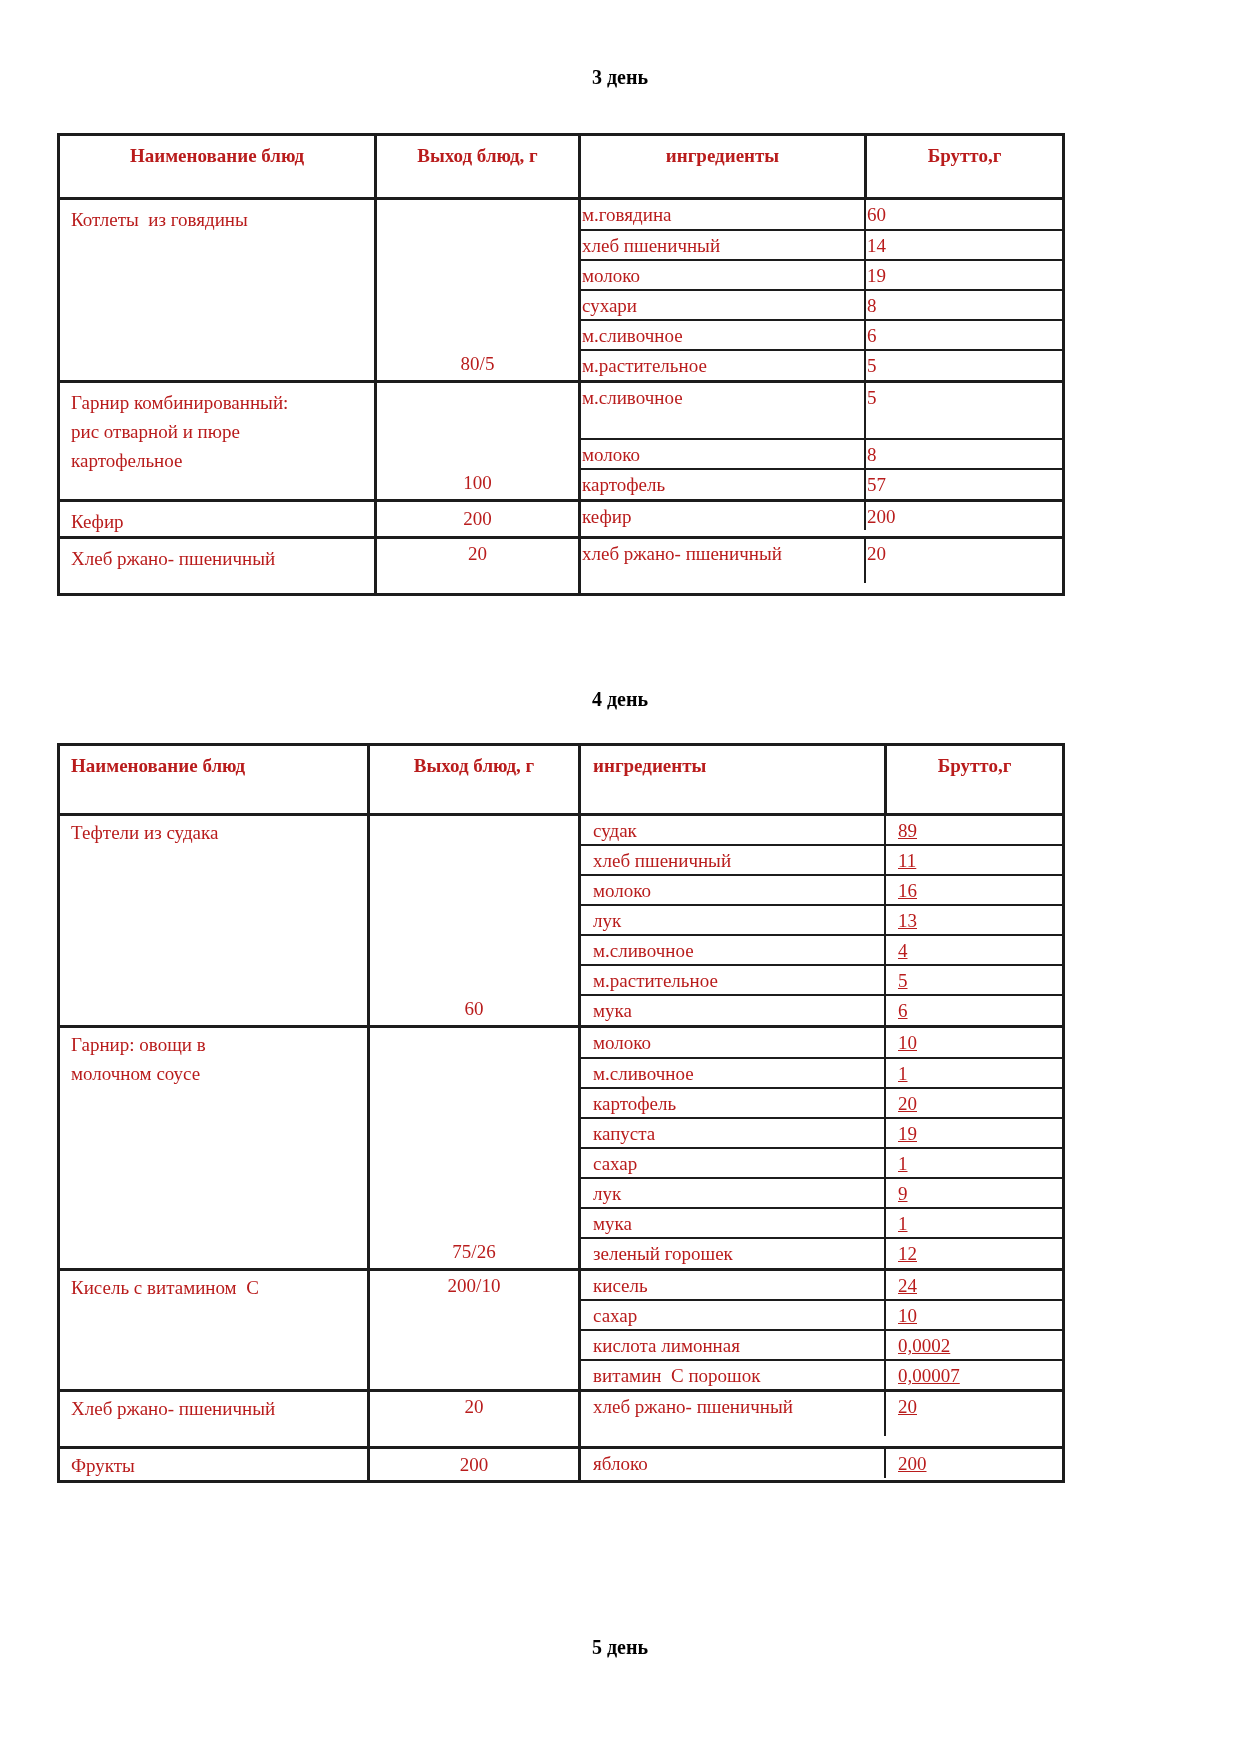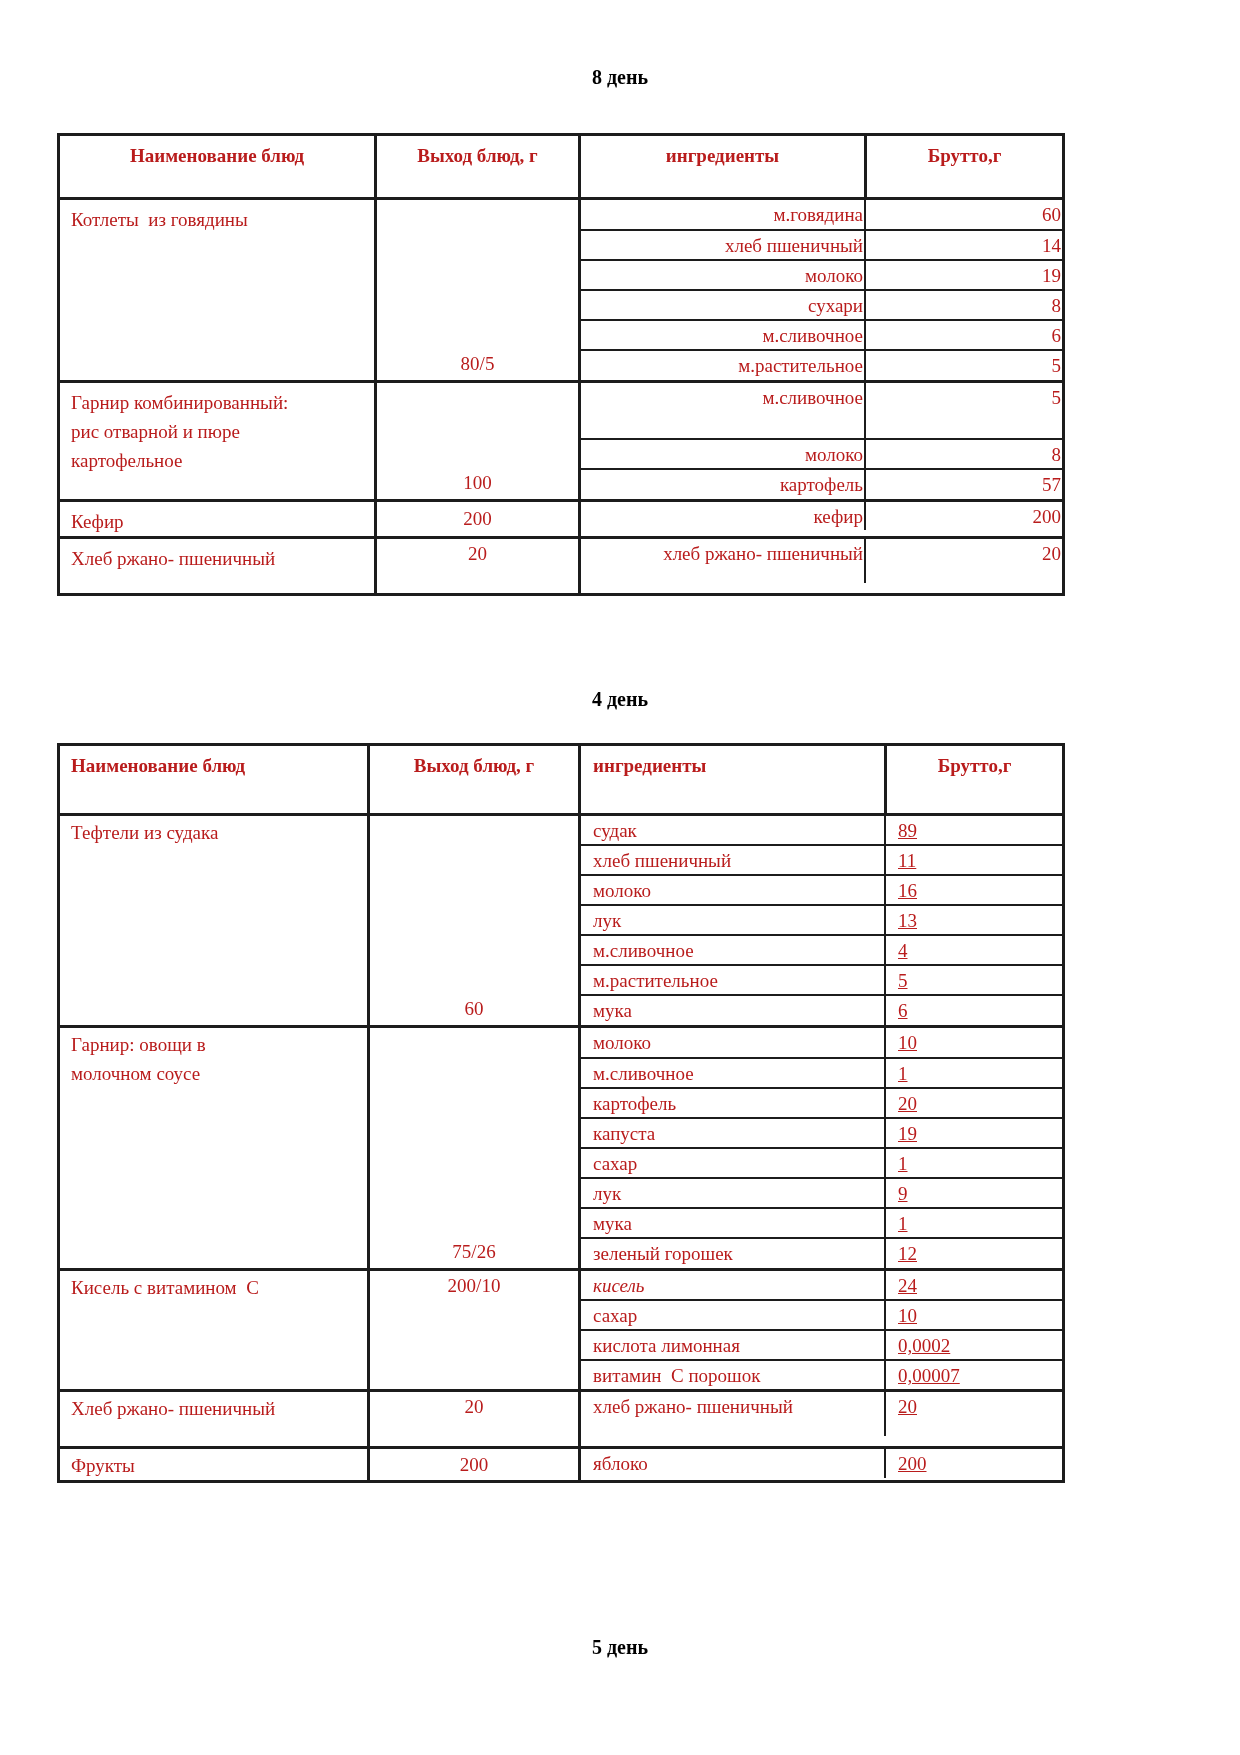--- a/index.html
+++ b/index.html
@@ -75,35 +75,35 @@
     box-sizing: border-box;
     vertical-align: top;
     padding-top: 2px;
     line-height: 25px;
     white-space: pre-wrap;
   }
   table.sub tr + tr > td { border-top: 2px solid #1c1c1c; }
   table.sub td.val { border-left: 2px solid #1c1c1c; }
 
   
-  .t-center .sub td { text-align: right; }
+  .t-center .sub td { text-align: left; }
   .t-center .hc0, .t-center .hc1, .t-center .hc2, .t-center .hc3 { text-align: center; }
   
   .t-left .sub td.ing { text-align: left; padding-left: 12px; }
   .t-left .sub td.val { text-align: left; padding-left: 12px; text-decoration: underline; }
   .t-left .hc0 { text-align: left; padding-left: 11px; }
   .t-left .hc2 { text-align: left; padding-left: 12px; }
   .t-left .name { padding-top: 2px; }
 </style>
 </head>
 <body>
 
 <div class="page">
 
-  <div class="day-heading dh-1">8 день</div>
+  <div class="day-heading dh-1">3 день</div>
   <div class="tbl-slot-1">
       <table class="menu t-center" style="width: 1008px;">
         <colgroup>
           <col style="width: 317px;">
           <col style="width: 204px;">
           <col style="width: 286px;">
           <col style="width: 198px;">
         </colgroup>
         <thead>
           <tr>
@@ -331,21 +331,21 @@
             <td class="name">Кисель с витамином  С</td>
             <td class="out">200/10</td>
             <td class="ings" colspan="2">
               <table class="sub">
                 <colgroup>
                   <col style="width: 304px;">
                   <col>
                 </colgroup>
                 <tbody>
                   <tr>
-                    <td class="ing" style="height: 26px; font-style: italic;">кисель</td>
+                    <td class="ing" style="height: 26px;">кисель</td>
                     <td class="val">24</td>
                   </tr>
                   <tr>
                     <td class="ing" style="height: 29px;">сахар</td>
                     <td class="val">10</td>
                   </tr>
                   <tr>
                     <td class="ing" style="height: 29px;">кислота лимонная</td>
                     <td class="val">0,0002</td>
                   </tr>

